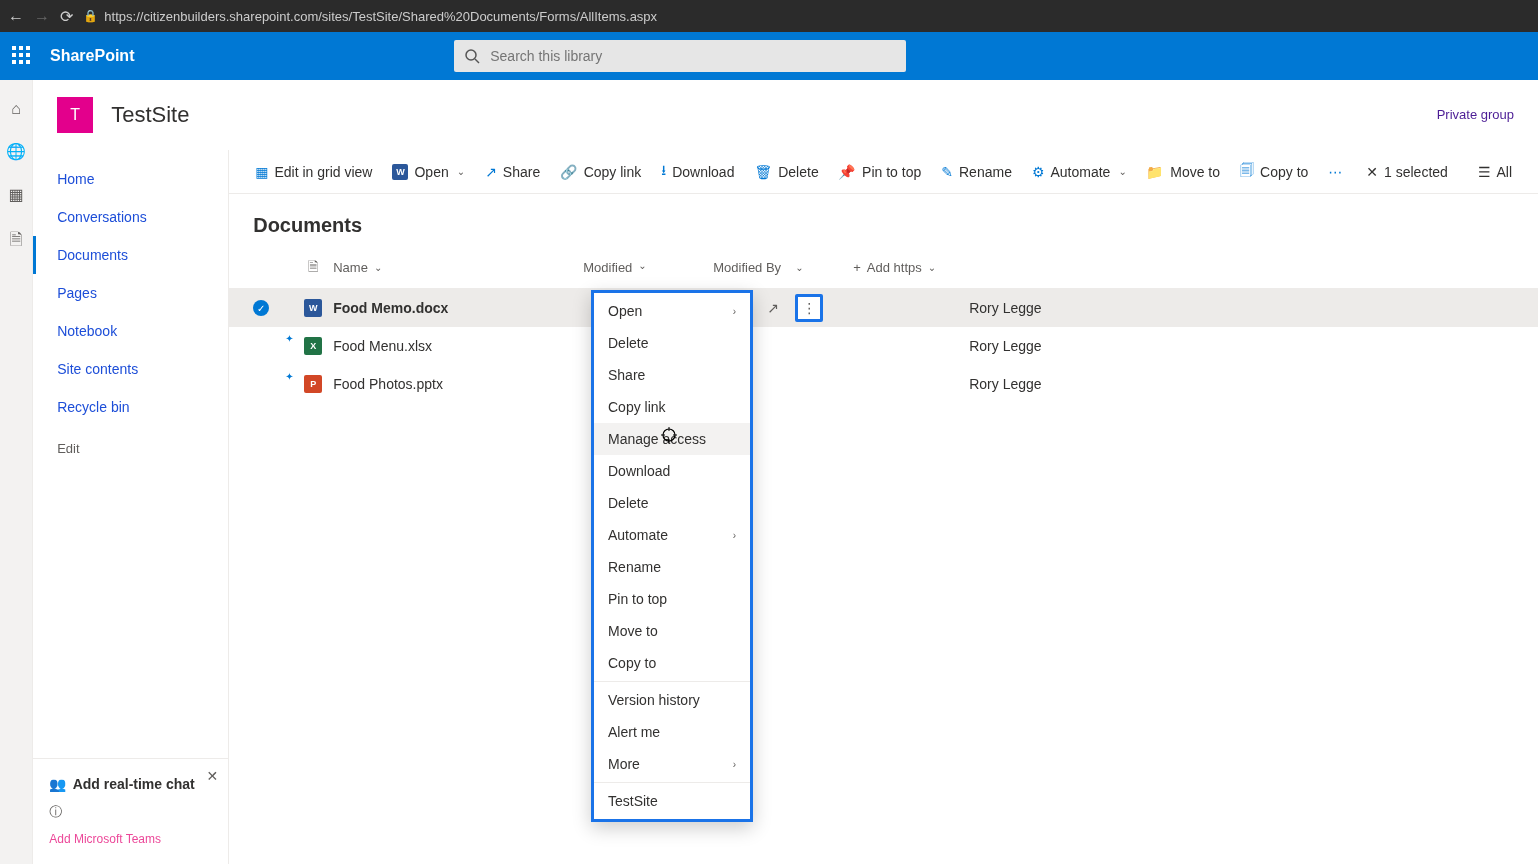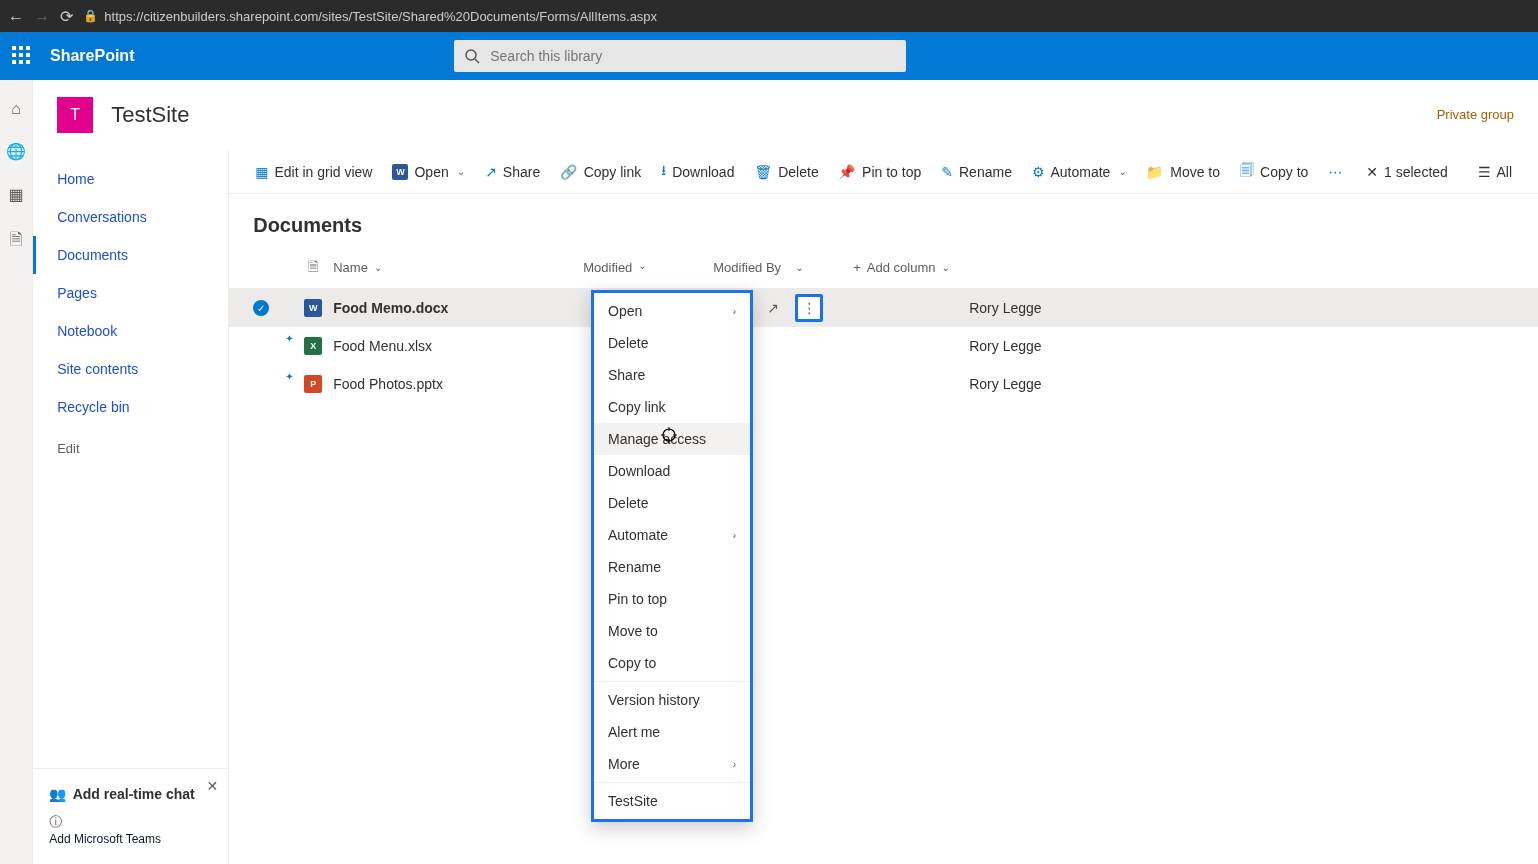--- a/index.html
+++ b/index.html
@@ -15,31 +15,31 @@
 .app-name{font-size:16px;font-weight:600;margin-left:18px}
 .search-box{margin-left:auto;margin-right:auto;width:452px;height:32px;background:#e6e6e6;border-radius:2px;display:flex;align-items:center;padding:0 10px;color:#555;gap:10px}
 .search-box input{border:0;background:transparent;width:100%;font-size:14px;outline:none}
 .content-area{display:flex;height:calc(100vh - 80px)}
 .rail{width:48px;background:#f3f2f1;border-right:1px solid #edebe9;display:flex;flex-direction:column;align-items:center;padding-top:20px;gap:24px}
 .rail .ri{color:#605e5c;font-size:16px;cursor:pointer}
 .site-panel{display:flex;flex-direction:column;flex:1}
 .site-header{height:70px;display:flex;align-items:center;padding:0 24px;border-bottom:1px solid #fff}
 .site-logo{width:36px;height:36px;background:#e3008c;color:#fff;display:flex;align-items:center;justify-content:center;font-size:16px;margin-right:18px}
 .site-title{font-size:22px;font-weight:400}
-.site-meta{margin-left:auto;color:#a16207;font-size:13px}
+.site-meta{margin-left:auto;color:#4c1d95;font-size:13px}
 .body-row{display:flex;flex:1;min-height:0}
 .left-nav{width:196px;border-right:1px solid #edebe9;padding-top:10px;display:flex;flex-direction:column}
 .nav-item{padding:11px 24px;color:#1d4ed8;cursor:pointer;font-size:14px}
 .nav-item.active{border-left:3px solid #0078d4;background:#fff;font-weight:400;padding-left:21px}
 .nav-edit{padding:11px 24px;color:#605e5c;font-size:13px;cursor:pointer;margin-top:4px}
 .teams-promo{margin-top:auto;border-top:1px solid #edebe9;padding:16px;position:relative;font-size:12px;color:#605e5c;line-height:1.4}
 .teams-promo .close{position:absolute;top:8px;right:10px;cursor:pointer;font-size:14px}
 .teams-promo .title{font-weight:600;color:#323130;font-size:14px;margin-bottom:6px;display:flex;align-items:center;gap:6px}
 .teams-promo .info{margin-top:8px;font-size:13px}
-.teams-promo .link{color:#0f172a;cursor:pointer}
+.teams-promo .link{color:#ec4899;margin-top:10px;cursor:pointer}
 .main{flex:1;display:flex;flex-direction:column;min-width:0}
 .cmdbar{height:44px;border-bottom:1px solid #edebe9;display:flex;align-items:center;padding:0 18px;gap:4px;font-size:14px;color:#323130;white-space:nowrap;overflow:hidden}
 .cmd{display:flex;align-items:center;gap:6px;padding:0 8px;cursor:pointer}
 .cmd .ci{color:#0078d4;font-size:14px}
 .cmd .chev{font-size:10px;color:#605e5c;margin-left:2px}
 .cmdbar .spacer{flex:1}
 .cmdbar .right{display:flex;align-items:center;gap:14px}
 .page-title{font-size:20px;font-weight:600;padding:20px 24px 10px}
 .table-header{display:flex;align-items:center;height:42px;padding:0 24px;color:#605e5c;font-size:13px;border-bottom:1px solid #edebe9}
 .col-sel{width:40px}
@@ -222,21 +222,21 @@
           <div class="col-mod">
               <span>Modified</span>
               <span class="hdrchev">⌄</span>
             </div>
           <div class="col-modby">
               <span>Modified By</span>
               <span class="hdrchev">⌄</span>
             </div>
           <div class="col-add">
               <span>+</span>
-              <span>Add column</span>
+              <span>Add https</span>
               <span class="hdrchev">⌄</span>
             </div>
         </div>
 
         <div class="row sel">
           <div class="col-sel">
               <div class="check">✓</div>
             </div>
           <div class="ficowrap">
               <div class="fico word">W</div>

